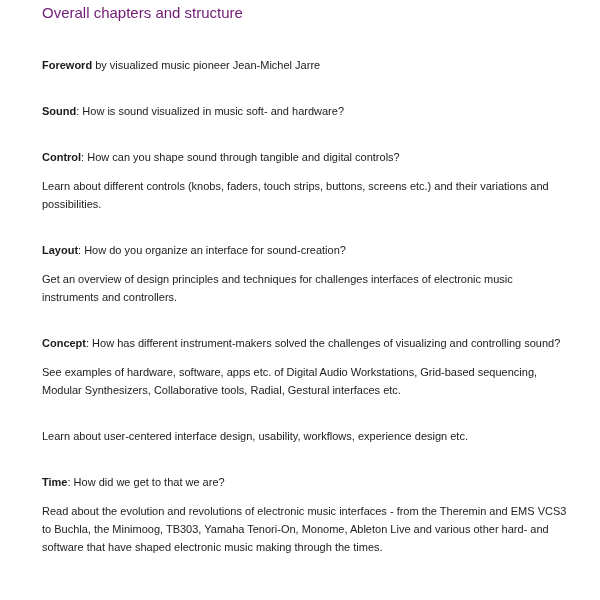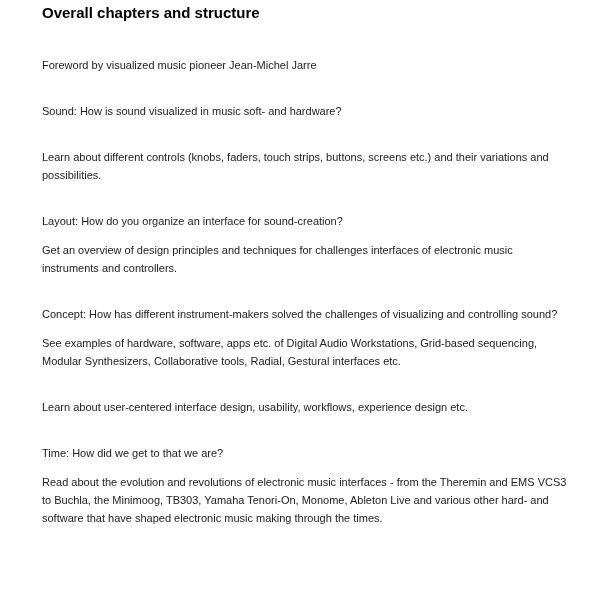--- a/index.html
+++ b/index.html
@@ -17,41 +17,41 @@
   .page {
     box-sizing: border-box;
     width: 600px;
     height: 600px;
     padding: 2px 28px 0 42px;
     background: #ffffff;
   }
   .doc-title {
     font-size: 15px;
     line-height: 22px;
-    font-weight: bold;
-    color: #000000;
+    font-weight: normal;
+    color: #701a75;
     margin: 0 0 32px 0;
   }
   .section {
     margin: 0 0 28px 0;
   }
   .section p {
     font-size: 11px;
     line-height: 18px;
     margin: 0 0 11px 0;
     color: #212121;
   }
   .section p:last-child {
     margin-bottom: 0;
   }
   .section p:empty {
     display: none;
   }
   .term {
-    font-weight: normal;
+    font-weight: bold;
     color: #1a1a1a;
   }
 </style>
 </head>
 <body>
 
 <div class="page">
 
   <h1 class="doc-title">Overall chapters and structure</h1>
 
@@ -59,20 +59,21 @@
     <p><span class="term">Foreword</span><span> by visualized music pioneer Jean-Michel Jarre</span></p>
 
   </div>
 
   <div class="section">
     <p><span class="term">Sound</span><span>: How is sound visualized in music soft- and hardware?</span></p>
 
   </div>
 
   <div class="section">
+    <p><span class="term">Control</span><span>: How can you shape sound through tangible and digital controls?</span></p>
     <p>Learn about different controls (knobs, faders, touch strips, buttons, screens etc.) and their variations and possibilities.</p>
   </div>
 
   <div class="section">
     <p><span class="term">Layout</span><span>: How do you organize an interface for sound-creation?</span></p>
     <p>Get an overview of design principles and techniques for challenges interfaces of electronic music instruments and controllers.</p>
   </div>
 
   <div class="section">
     <p><span class="term">Concept</span><span>: How has different instrument-makers solved the challenges of visualizing and controlling sound?</span></p>

